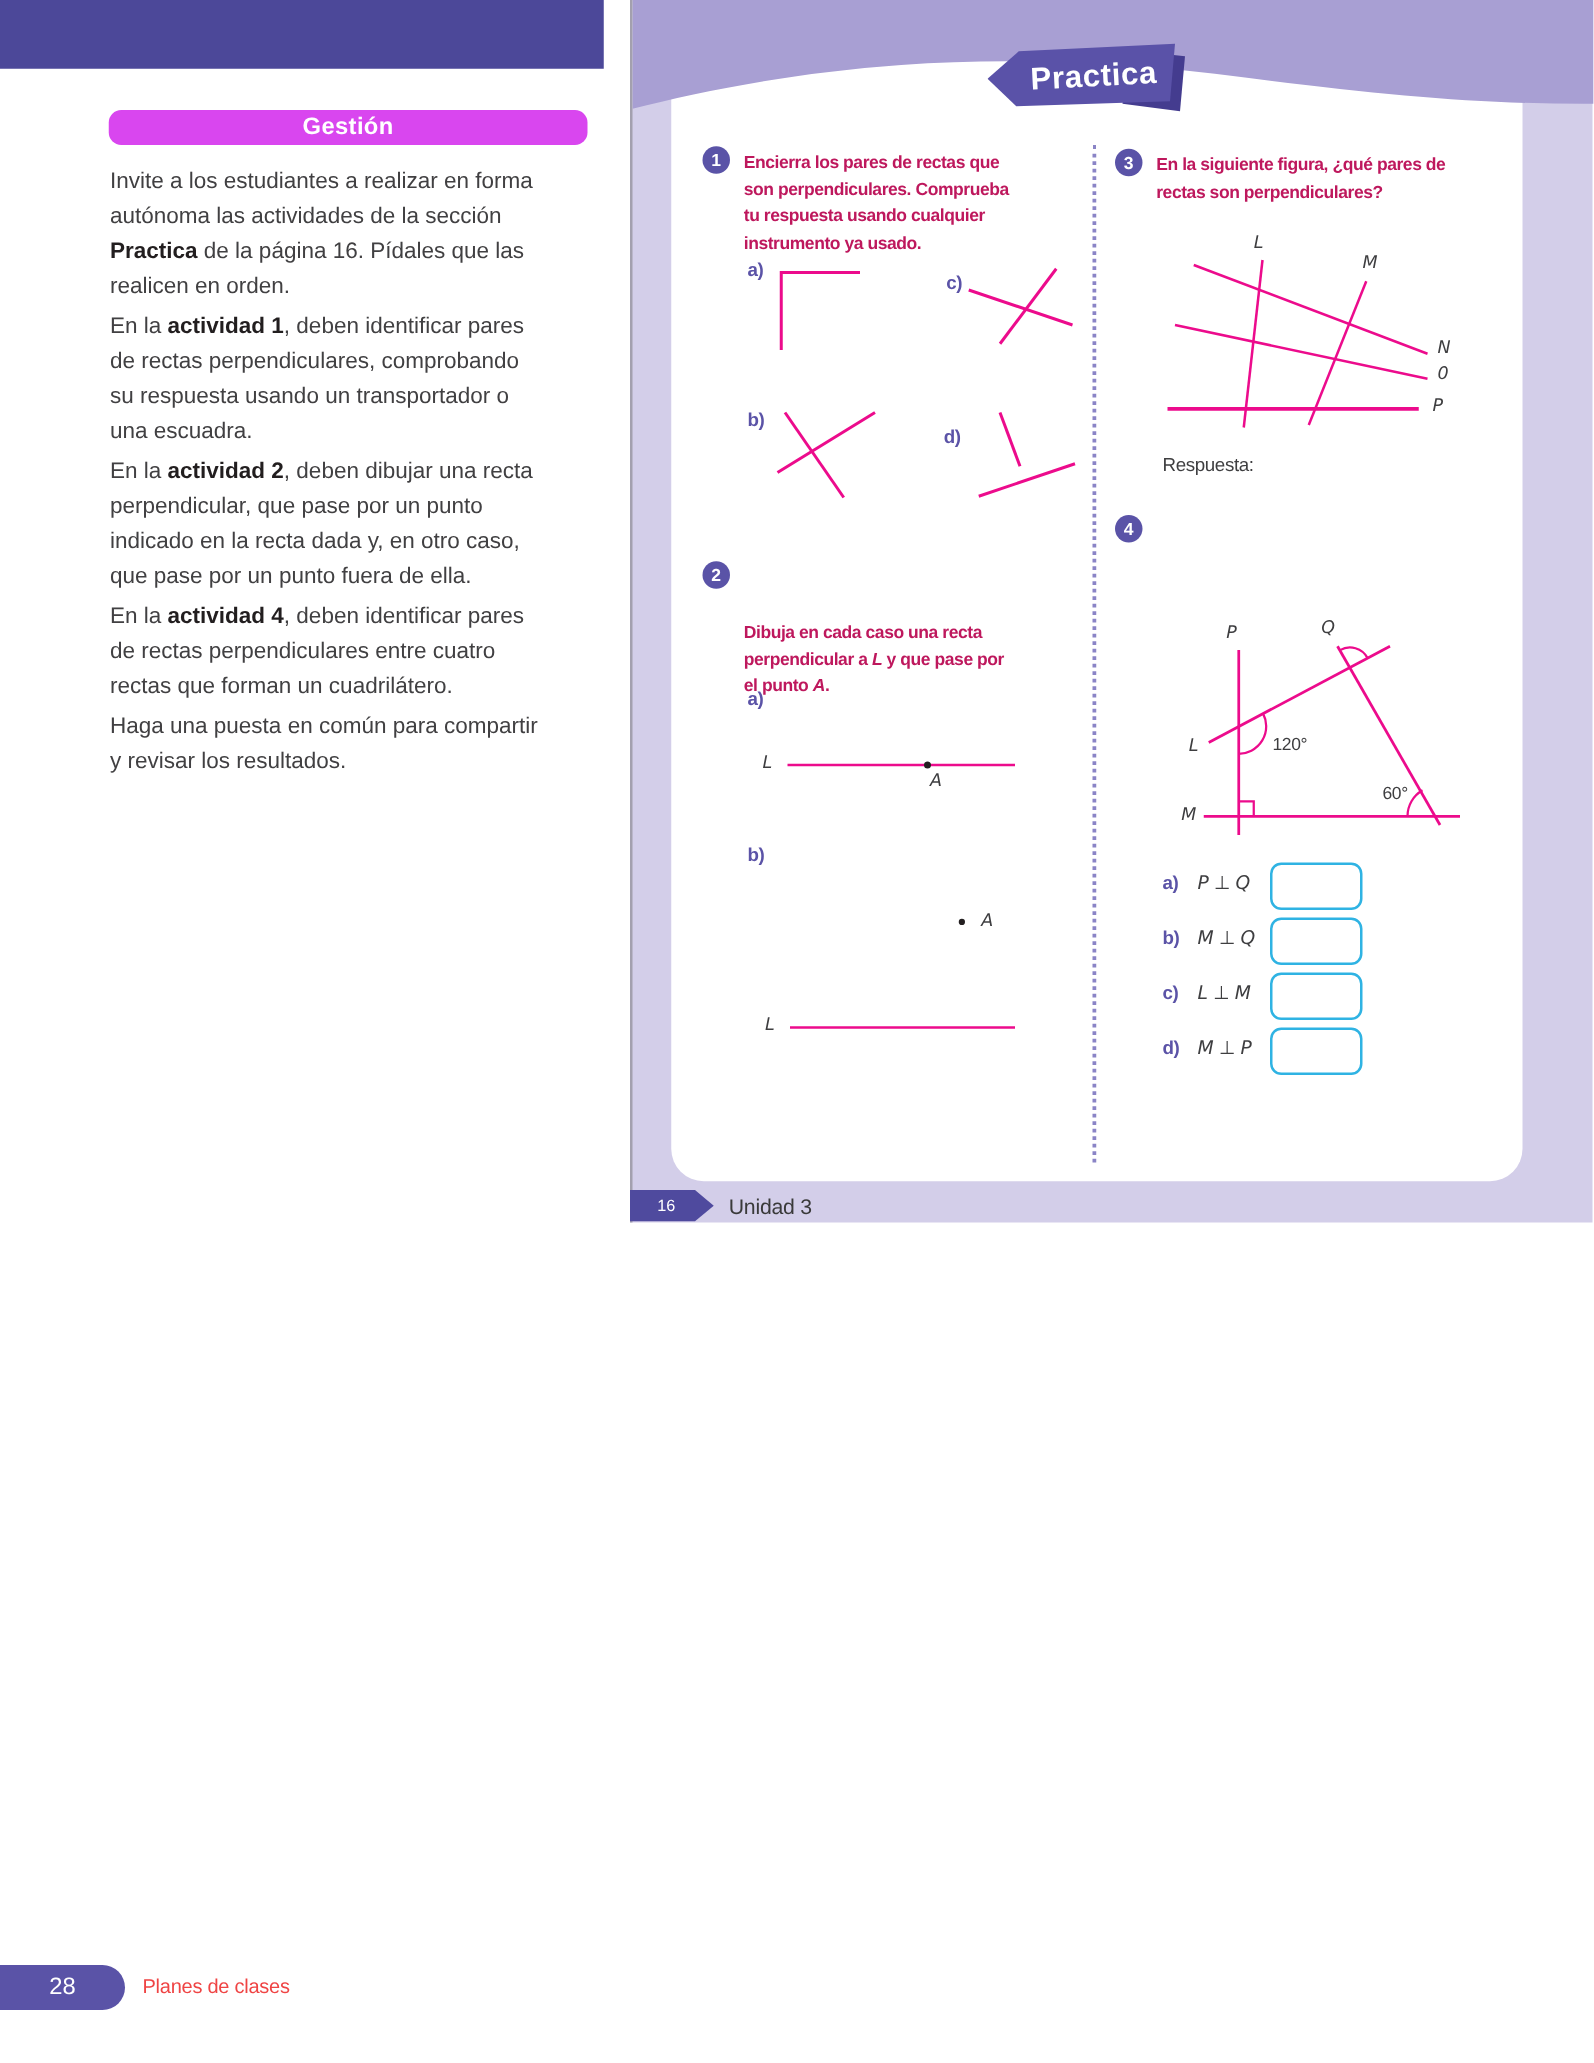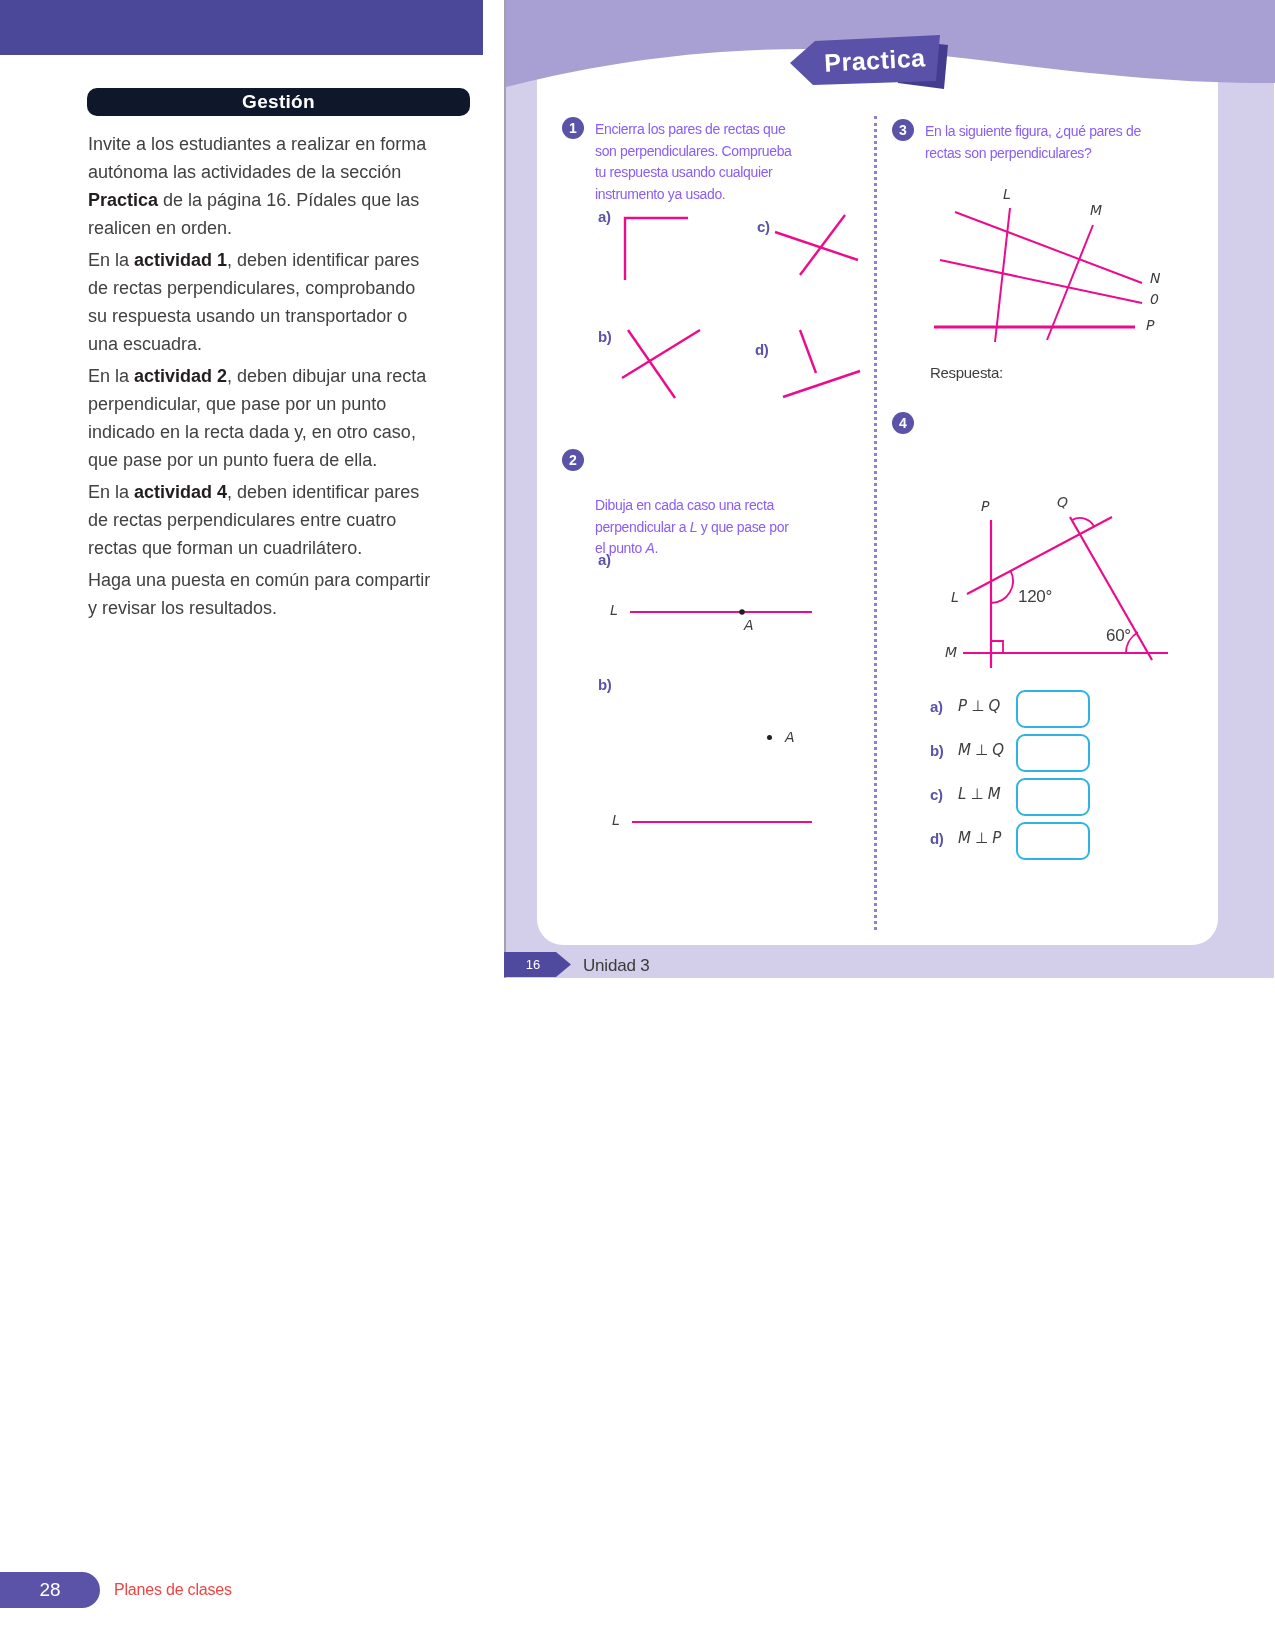--- a/index.html
+++ b/index.html
@@ -4,48 +4,48 @@
 <style>
   html,body{margin:0;padding:0;background:#ffffff;}
   .page{position:relative;width:1275px;height:1650px;background:#ffffff;overflow:hidden;
         font-family:"Liberation Sans",sans-serif;}
   .abs{position:absolute;}
 
   
   .topbar{position:absolute;left:0;top:0;width:483px;height:55px;background:#4c4899;}
 
   
-  .gestion{position:absolute;left:87px;top:88px;width:383px;height:28px;background:#0f172a;
+  .gestion{position:absolute;left:87px;top:88px;width:383px;height:28px;background:#d946ef;
            border-radius:10px;color:#ffffff;font-weight:bold;font-size:19px;line-height:28px;
            text-align:center;letter-spacing:.3px;}
   .leftcol{position:absolute;left:88px;top:130px;width:386px;color:#414042;
            font-size:18px;line-height:28px;}
   .leftcol p{margin:0 0 4px 0;white-space:pre-line;}
   .leftcol .b{font-weight:bold;color:#221e1f;}
 
   
   .panel{position:absolute;left:504px;top:0;width:768px;height:978px;background:#d3cee9;
          border-left:2px solid #a3a0ae;}
   .card{position:absolute;left:537px;top:38px;width:681px;height:907px;background:#ffffff;
         border-radius:26px;}
   .wave{position:absolute;left:506px;top:0;}
   .ribbon{position:absolute;left:790px;top:32px;}
   .ribbon text{fill:#ffffff;font-family:"Liberation Sans",sans-serif;font-weight:bold;
                font-size:25px;letter-spacing:.5px;}
 
   
-  .wtext{position:absolute;color:#8b5cf6;font-size:14px;line-height:21.5px;
-         letter-spacing:-0.35px;white-space:pre-line;font-family:"Liberation Sans",sans-serif;}
+  .wtext{position:absolute;color:#be185d;font-size:14px;line-height:21.5px;
+         letter-spacing:-0.35px;white-space:pre-line;font-family:"Liberation Sans",sans-serif;font-weight:bold;}
   .wtext .i{font-style:italic;}
   .circ{position:absolute;width:22px;height:22px;border-radius:50%;background:#5a53a7;
         color:#ffffff;font-size:14px;font-weight:bold;line-height:22px;text-align:center;}
   .flabel{position:absolute;color:#5b53a7;font-weight:bold;font-size:15px;letter-spacing:-0.3px;}
   .mlabel{position:absolute;color:#3e3e40;font-style:italic;font-size:14px;
           font-family:"DejaVu Sans",sans-serif;}
-  .alabel{position:absolute;color:#3e3e40;font-size:17px;letter-spacing:-0.3px;}
+  .alabel{position:absolute;color:#3e3e40;font-size:14px;letter-spacing:-0.3px;}
   .mag{stroke:#ec0b8c;fill:none;}
   .divider{position:absolute;left:874px;top:116px;height:814px;width:0;
            border-left:3px dotted #8a84c6;}
   .respuesta{position:absolute;color:#3e3e40;font-size:15px;letter-spacing:-0.3px;}
   .statement{position:absolute;color:#3e3e40;font-size:15px;font-style:italic;
              font-family:"DejaVu Sans",sans-serif;letter-spacing:-0.3px;}
   .ansbox{position:absolute;width:70px;height:34px;border:2.5px solid #2fb3e3;
           border-radius:9px;background:#ffffff;}
   .dot{position:absolute;width:5px;height:5px;border-radius:50%;background:#231f20;}
 

